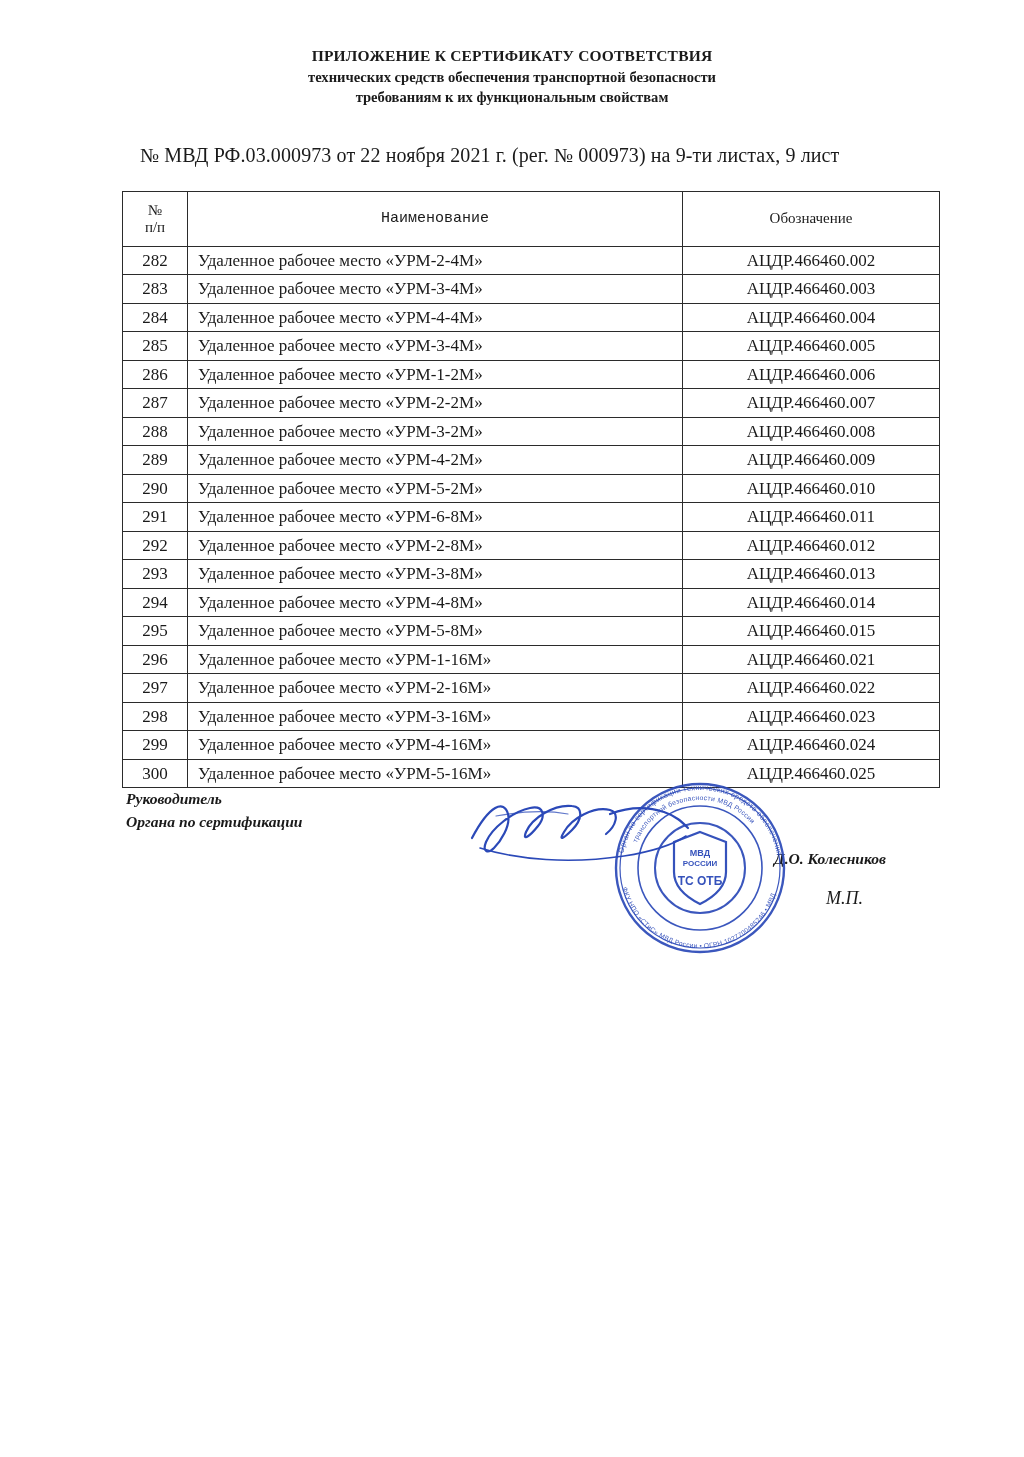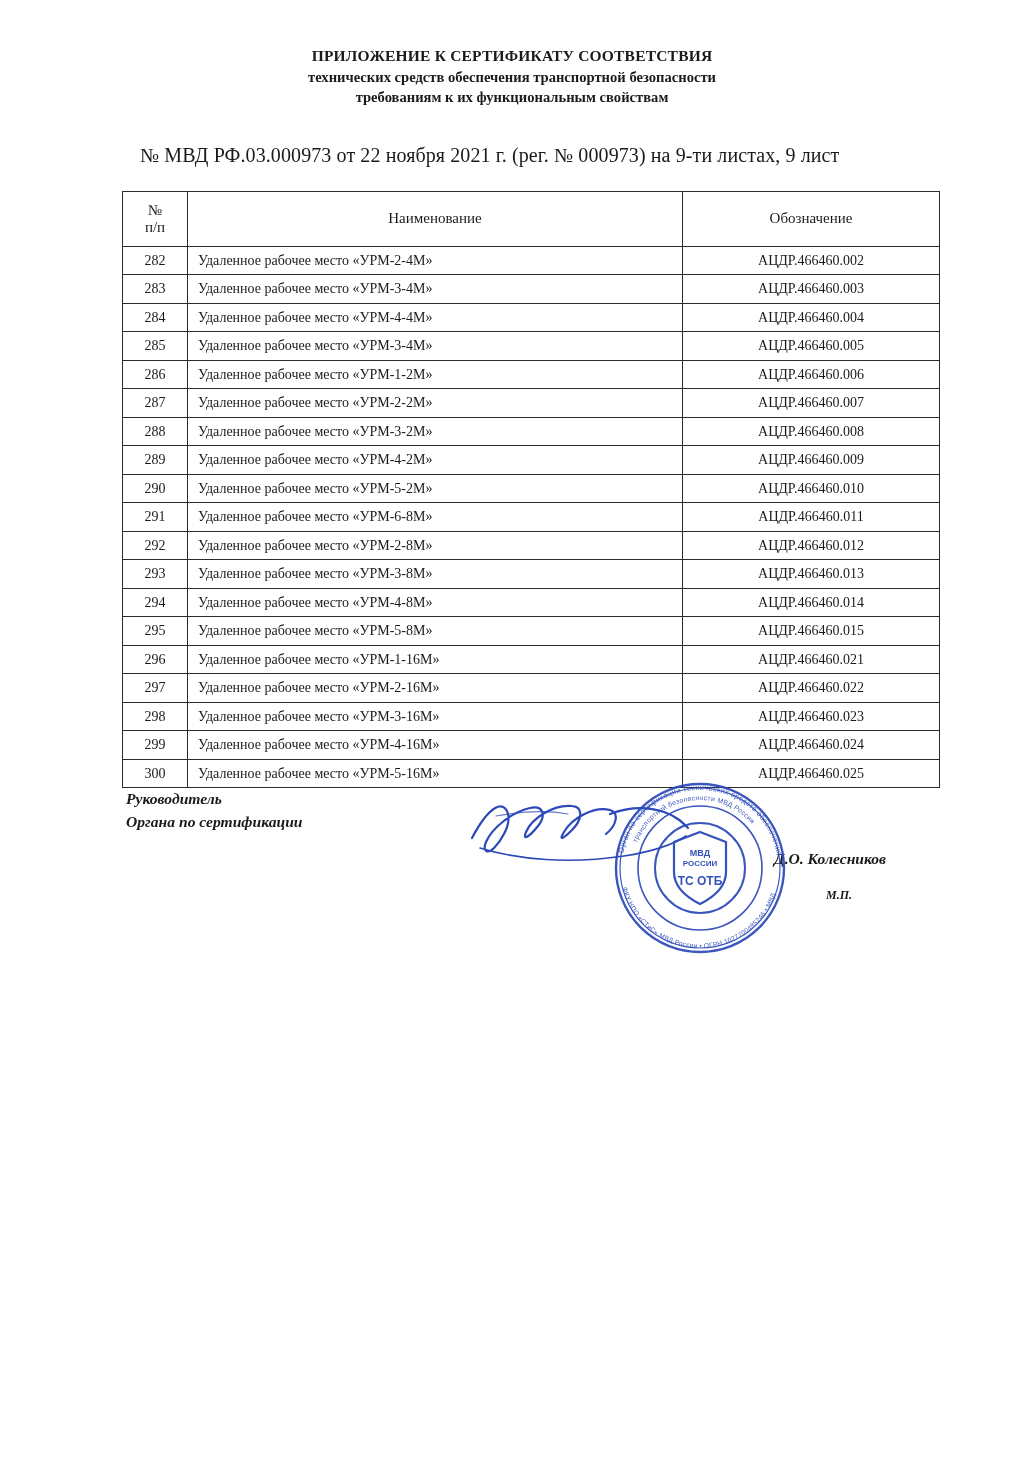--- a/index.html
+++ b/index.html
@@ -53,37 +53,38 @@
     width: 790px;
   }
   table.reg {
     border-collapse: collapse;
     width: 100%;
     table-layout: fixed;
   }
   table.reg th,
   table.reg td {
     border: 1px solid #2b2b2b;
-    font-size: 14px;
+    font-size: 17px;
     padding: 2px 6px;
     vertical-align: middle;
   }
   table.reg thead th {
     font-weight: normal;
     text-align: center;
     height: 48px;
     font-size: 15px;
     padding: 3px 4px;
   }
   table.reg thead th.num-head {
     line-height: 1.15;
     width: 56px;
   }
   table.reg thead th.name-head {
     width: 486px;
+    font-family: Liberation Mono, monospace;
   }
   table.reg thead th.desig-head {
     width: 248px;
   }
   table.reg tbody td.c-num {
     text-align: center;
     width: 56px;
     height: 25.5px;
     padding: 1px 2px;
   }
@@ -117,22 +118,22 @@
     font-weight: bold;
     font-size: 15.6px;
     white-space: nowrap;
     margin-top: 32px;
   }
   .sign-mp {
     position: absolute;
     left: 700px;
     top: 100px;
     font-style: italic;
-    font-weight: bold;
-    font-size: 12px;
+    font-weight: normal;
+    font-size: 18px;
     text-align: right;
   }
 
   
   .scribble {
     position: absolute;
     left: 460px;
     top: 786px;
     width: 300px;
     height: 90px;

